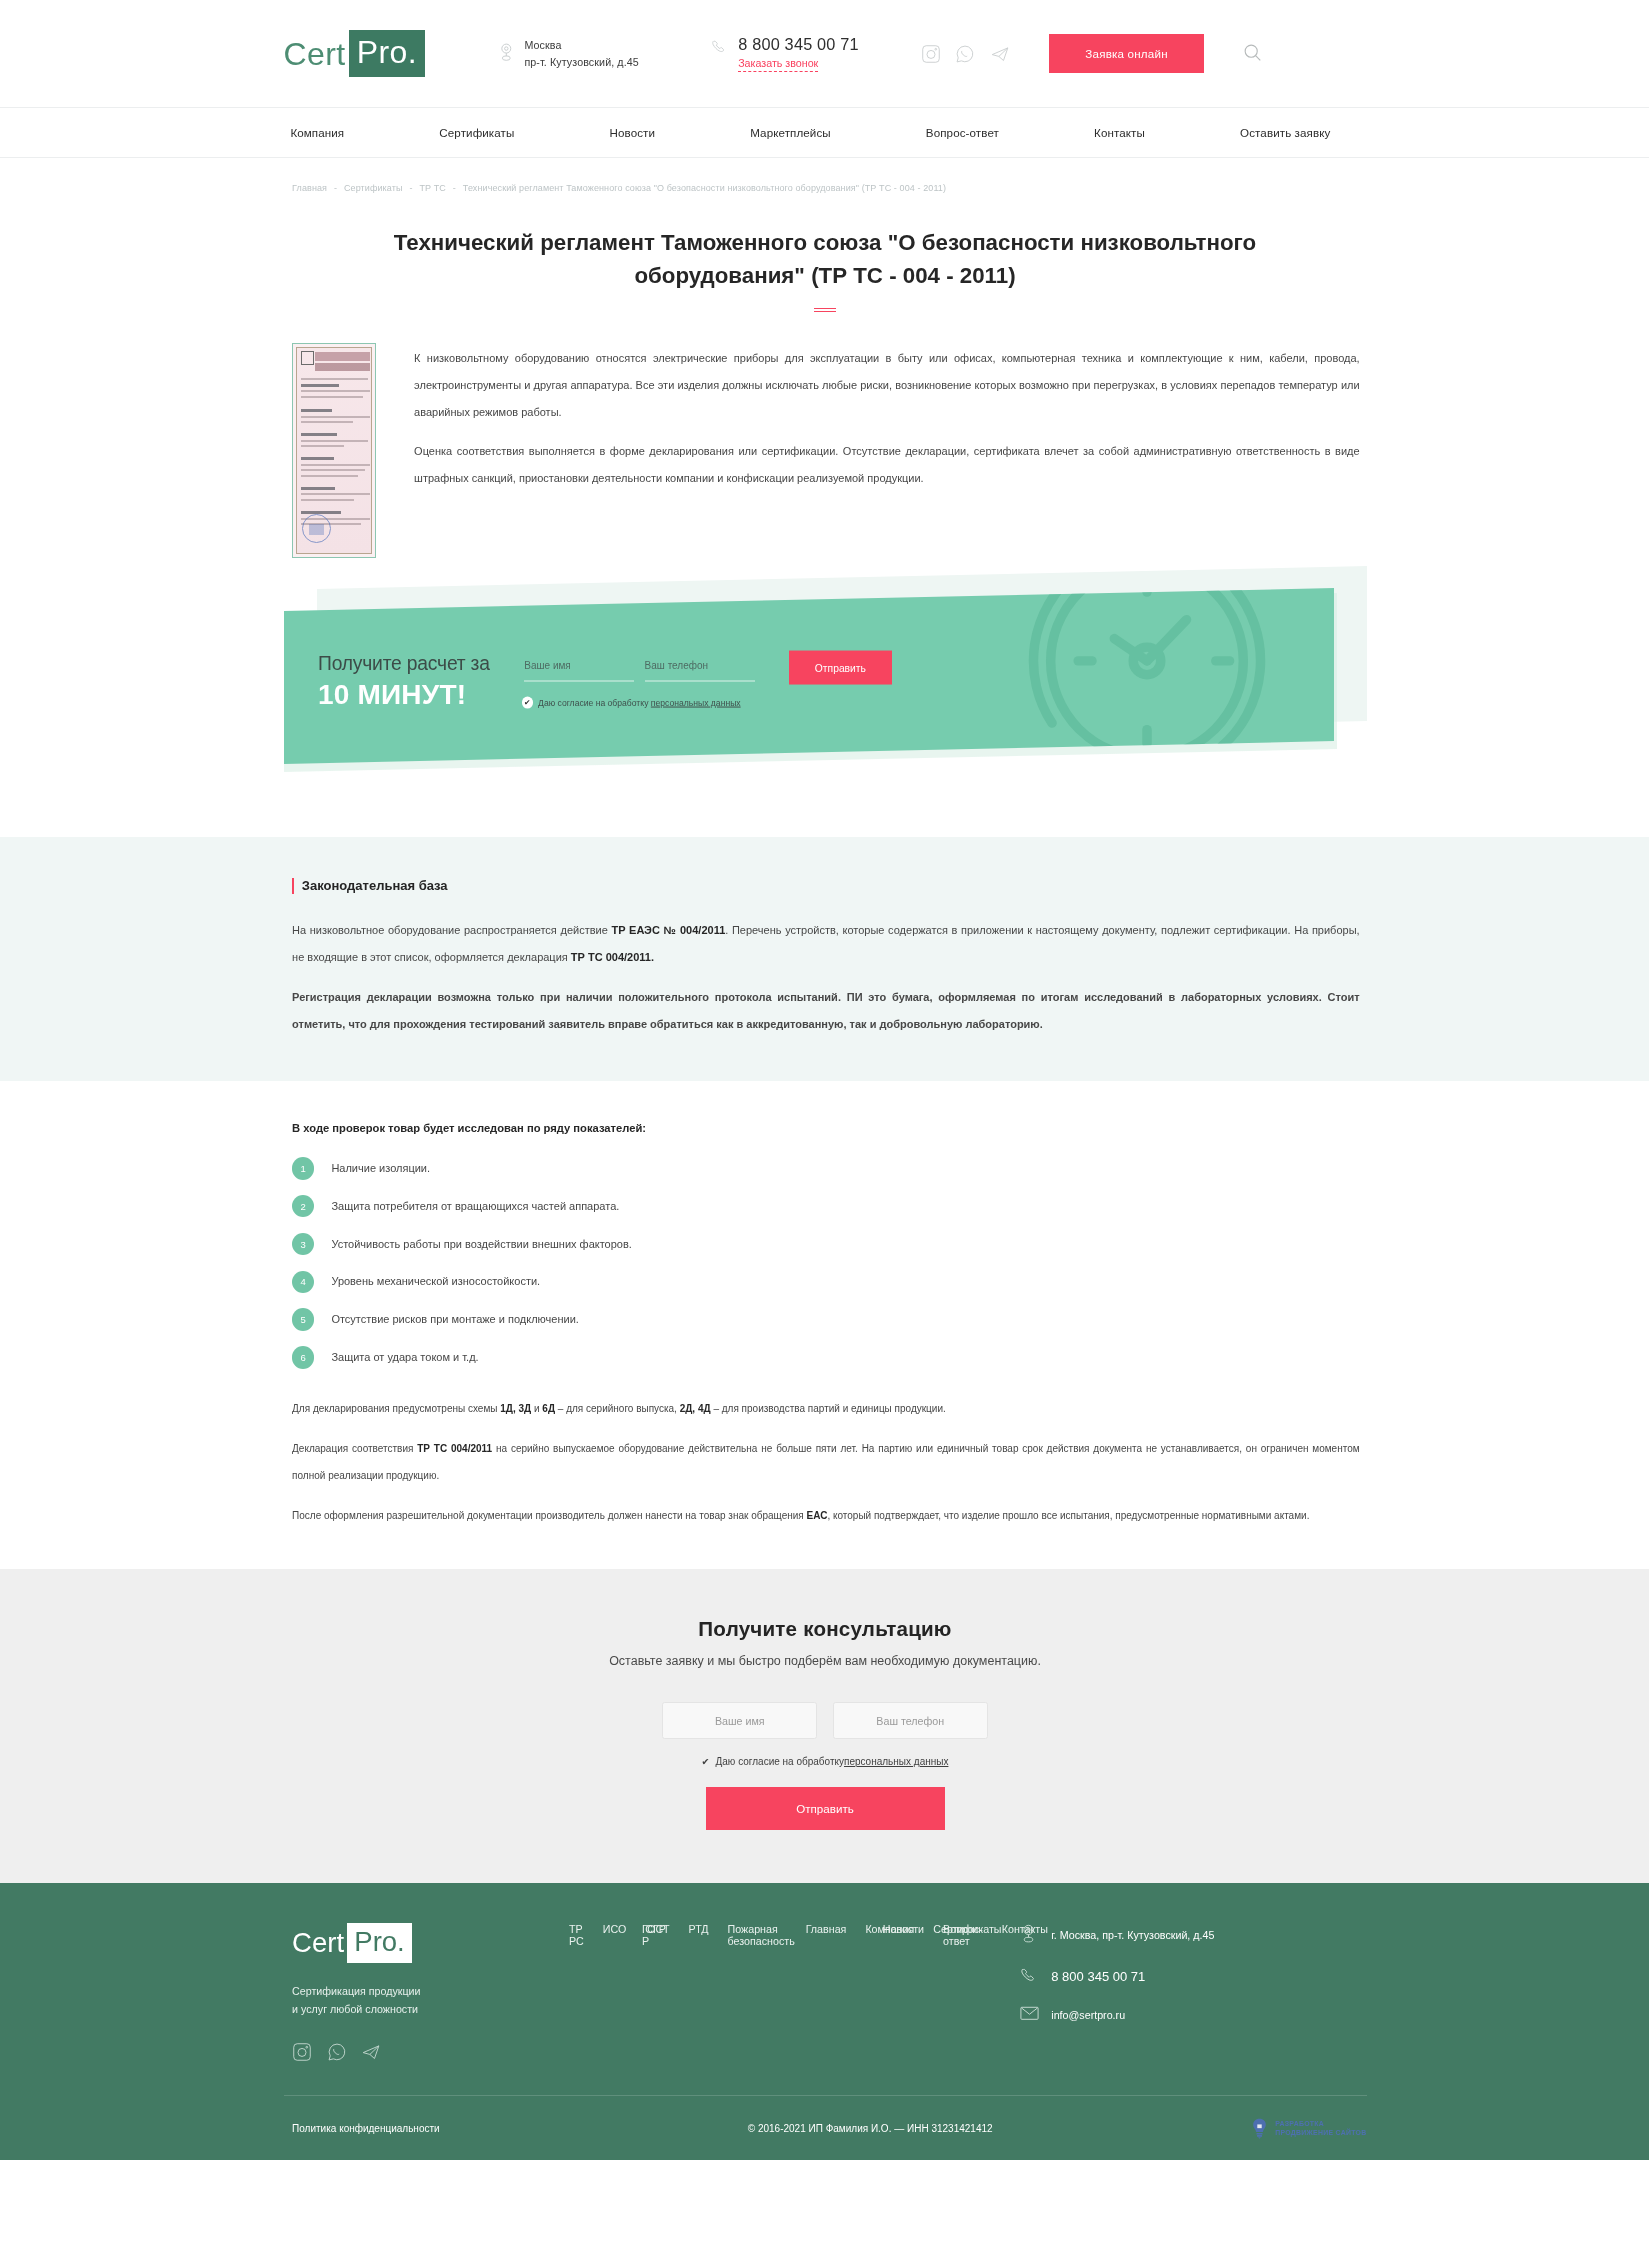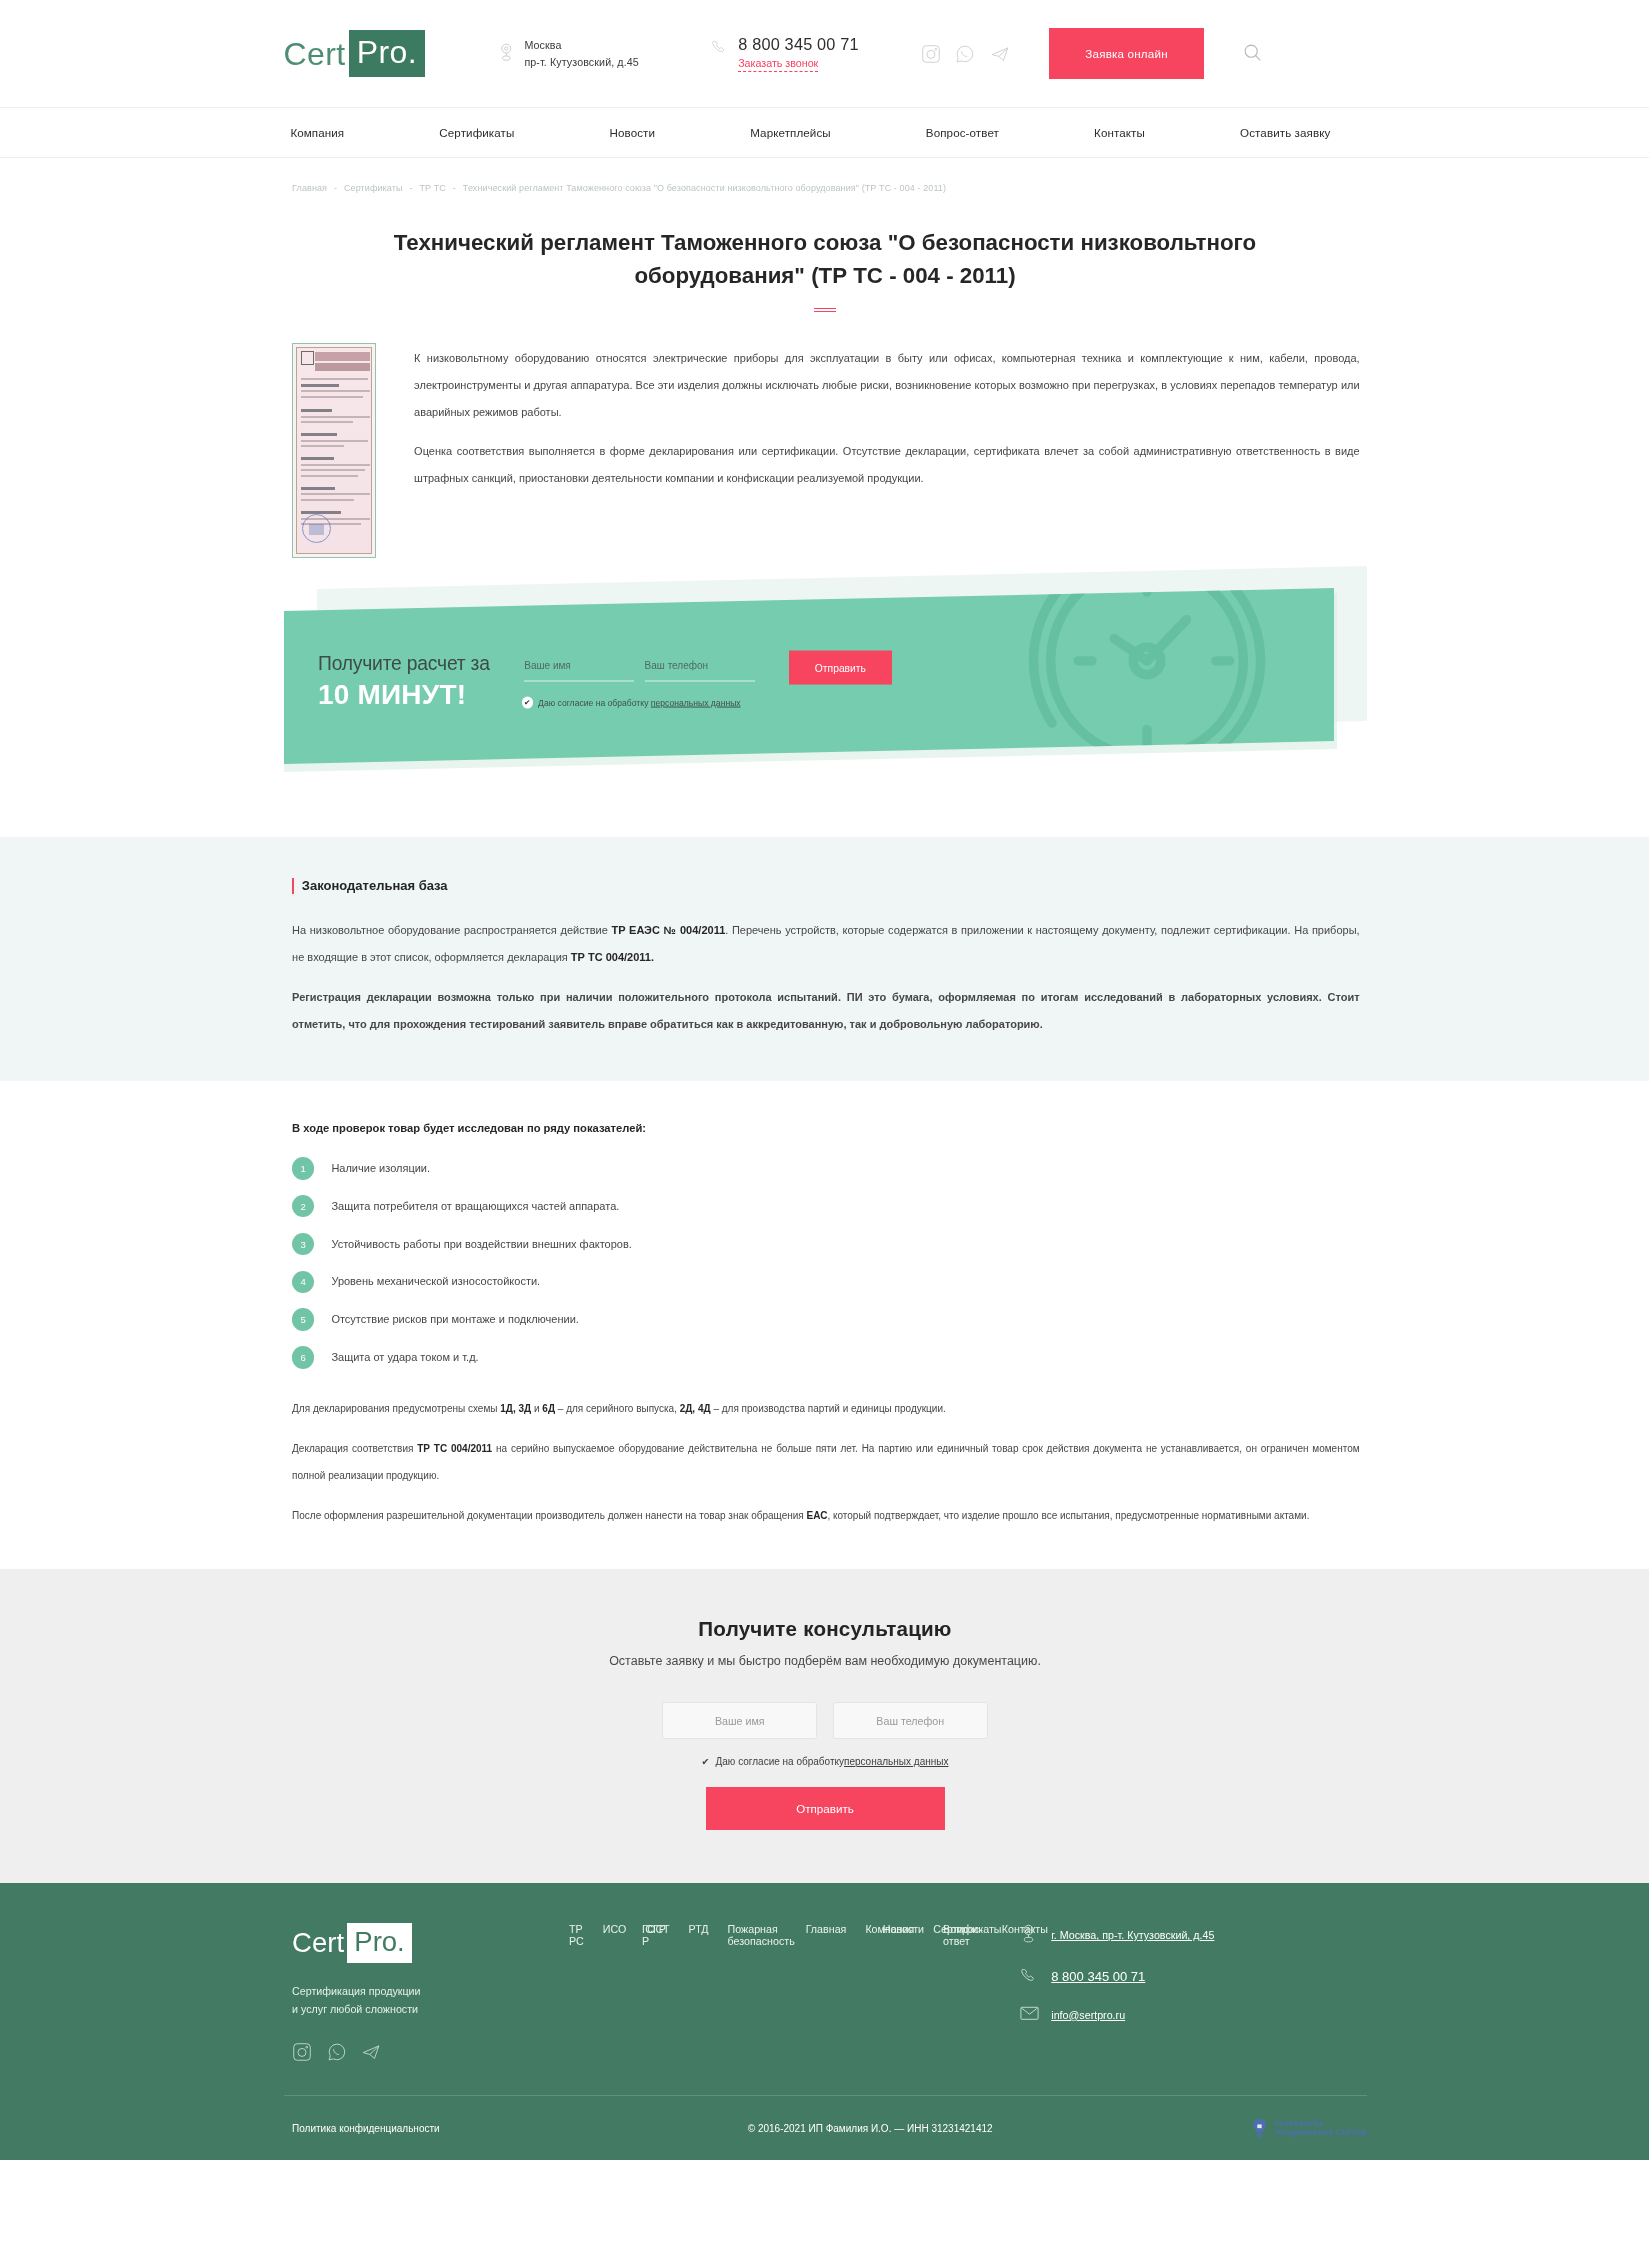--- a/index.html
+++ b/index.html
@@ -48,21 +48,21 @@
     border-bottom: 0.9px dashed #f9415f; cursor: pointer; line-height: 13.7px;
   }
 
   .socials { display: flex; align-items: center; gap: 14.6px; margin-left: 62px; }
   .soc { width: 20px; height: 20px; opacity: .45; cursor: pointer; }
 
   .btn-online {
     margin-left: 39px;
     background: #f7445f; color: #fff;
     font-size: 11.6px; border: none; cursor: pointer;
-    width: 155px; height: 51px; line-height: 39px; text-align: center;
+    width: 155px; height: 39px; line-height: 39px; text-align: center;
     letter-spacing: 0.2px;
   }
   .search-btn { margin-left: 39px; cursor: pointer; opacity: .5; }
 
   
   .nav {
     width: 1650px; height: 50px;
     border-bottom: 0.9px solid #eceeef;
     background: #fff;
     display: flex; align-items: center;
@@ -319,21 +319,21 @@
   .f-col { display: flex; gap: 19px; }
   .f-col a { font-size: 10.7px; color: #eaf2ef; text-decoration: none; cursor: pointer; }
   .c1 { width: 73px; margin-left: 62px; }
   .c2 { width: 155px; }
   .c3 { width: 77px; margin-left: 8.6px; }
   .c4 { width: 129px; }
 
   .f-contacts { margin-left: 8.6px; }
   .f-ct { display: flex; align-items: center; margin-bottom: 19px; }
   .f-ct .ic { width: 19px; margin-right: 12px; opacity: .85; flex: 0 0 19px; }
-  .f-ct .tx { font-size: 10.7px; color: #ffffff; text-decoration: underline; }
+  .f-ct .tx { font-size: 10.7px; color: #ffffff; }
   .f-ct .tx.big { font-size: 13px; }
 
   .f-divider { width: 1083px; margin: 33px auto 0; height: 0.9px; background: rgba(255,255,255,.16); }
   .f-bottom {
     width: 1083px; margin: 0 auto; height: 64px;
     display: flex; align-items: center; padding-left: 8.6px;
   }
   .f-policy { font-size: 10px; color: #ffffff; cursor: pointer; width: 292px; }
   .f-copy { font-size: 10px; color: #ffffff; flex: 1; text-align: center; padding-right: 95px; }
   .f-dev { display: flex; align-items: center; opacity: .95; }

